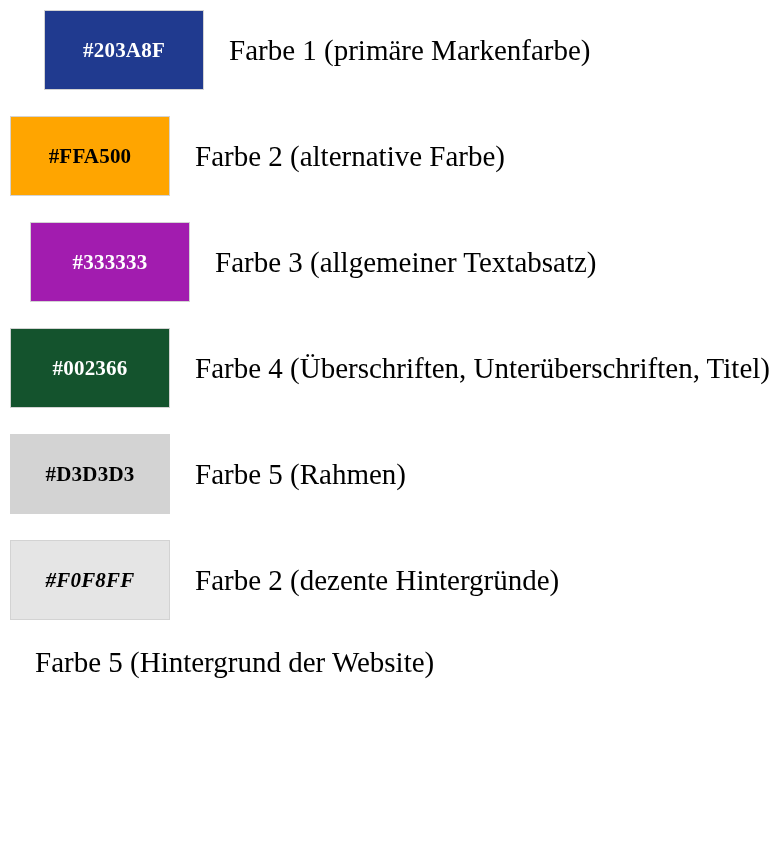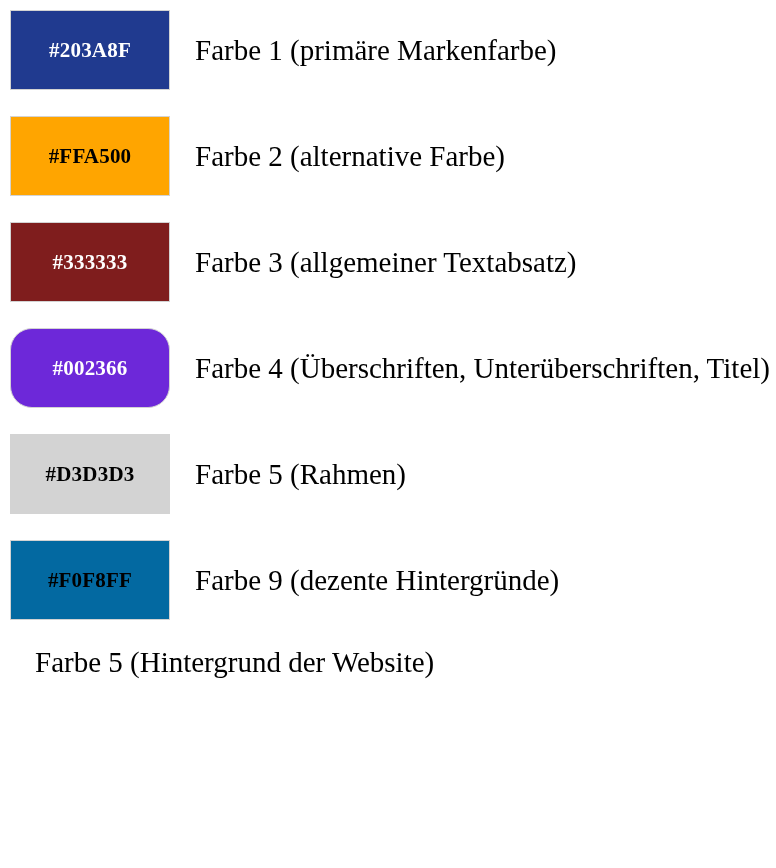--- a/index.html
+++ b/index.html
@@ -40,59 +40,59 @@
     color: #000000;
     white-space: nowrap;
   }
 </style>
 </head>
 <body>
 
 <div class="page">
 
   <div class="color-row">
-    <div class="swatch" style="background-color: rgb(32, 58, 143); color: rgb(255, 255, 255);">
+    <div class="swatch" style="background-color: rgb(32, 58, 143); color: rgb(255, 255, 255); margin-left: 34px;">
       <span>#203A8F</span>
     </div>
     <span class="label">Farbe 1 (primäre Markenfarbe)</span>
   </div>
 
   <div class="color-row">
     <div class="swatch" style="background-color: rgb(255, 165, 0); color: rgb(0, 0, 0);">
       <span>#FFA500</span>
     </div>
     <span class="label">Farbe 2 (alternative Farbe)</span>
   </div>
 
   <div class="color-row">
-    <div class="swatch" style="background-color: #7f1d1d; color: rgb(255, 255, 255);">
+    <div class="swatch" style="background-color: #a21caf; color: rgb(255, 255, 255); margin-left: 20px;">
       <span>#333333</span>
     </div>
     <span class="label">Farbe 3 (allgemeiner Textabsatz)</span>
   </div>
 
   <div class="color-row">
-    <div class="swatch" style="background-color: #6d28d9; color: rgb(255, 255, 255); border-radius: 22px;">
+    <div class="swatch" style="background-color: #14532d; color: rgb(255, 255, 255);">
       <span>#002366</span>
     </div>
     <span class="label">Farbe 4 (Überschriften, Unterüberschriften, Titel)</span>
   </div>
 
   <div class="color-row">
     <div class="swatch" style="background-color: rgb(211, 211, 211); color: rgb(0, 0, 0);">
       <span>#D3D3D3</span>
     </div>
     <span class="label">Farbe 5 (Rahmen)</span>
   </div>
 
   <div class="color-row">
-    <div class="swatch" style="background-color: #0369a1; color: rgb(0, 0, 0);">
+    <div class="swatch" style="background-color: #e5e5e5; color: rgb(0, 0, 0); font-style: italic;">
       <span>#F0F8FF</span>
     </div>
-    <span class="label">Farbe 9 (dezente Hintergründe)</span>
+    <span class="label">Farbe 2 (dezente Hintergründe)</span>
   </div>
 
   <div class="color-row">
     <span class="label">Farbe 5 (Hintergrund der Website)</span>
   </div>
 
 
 </div>
 
 </body></html>

